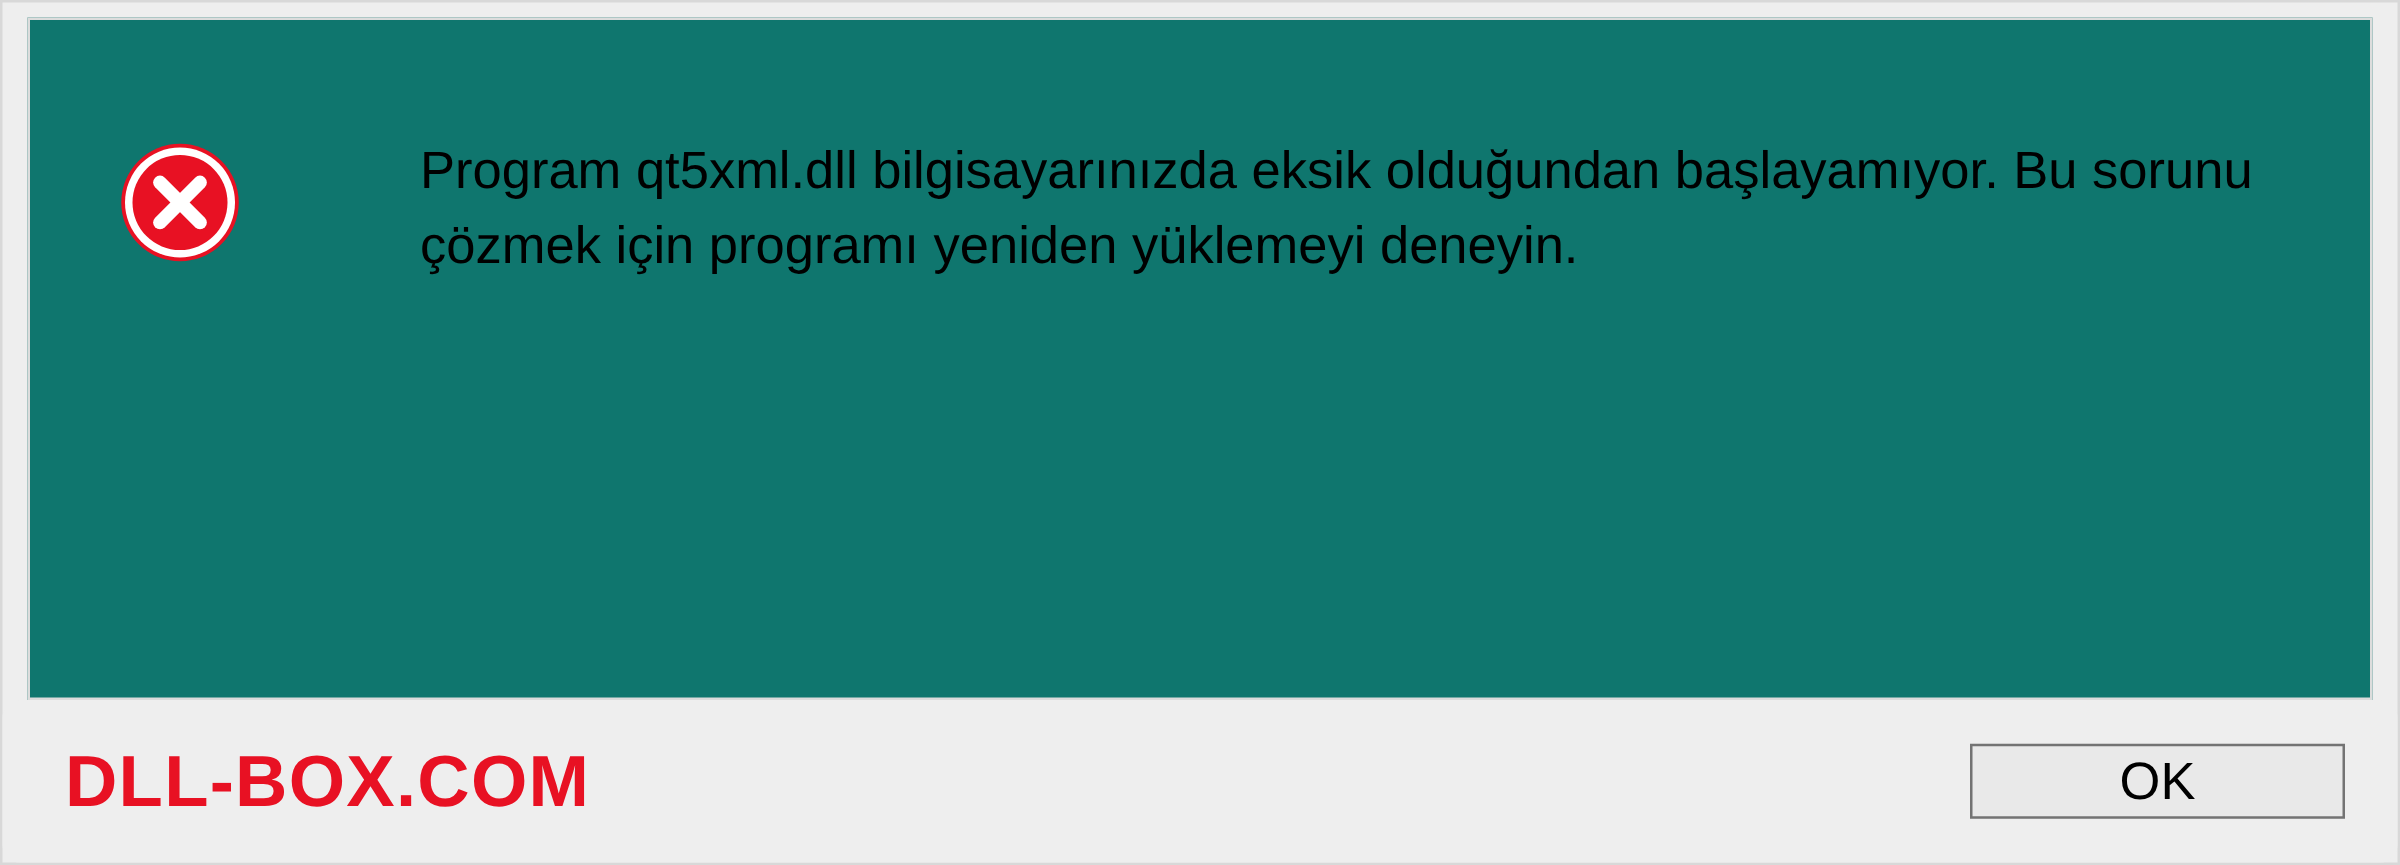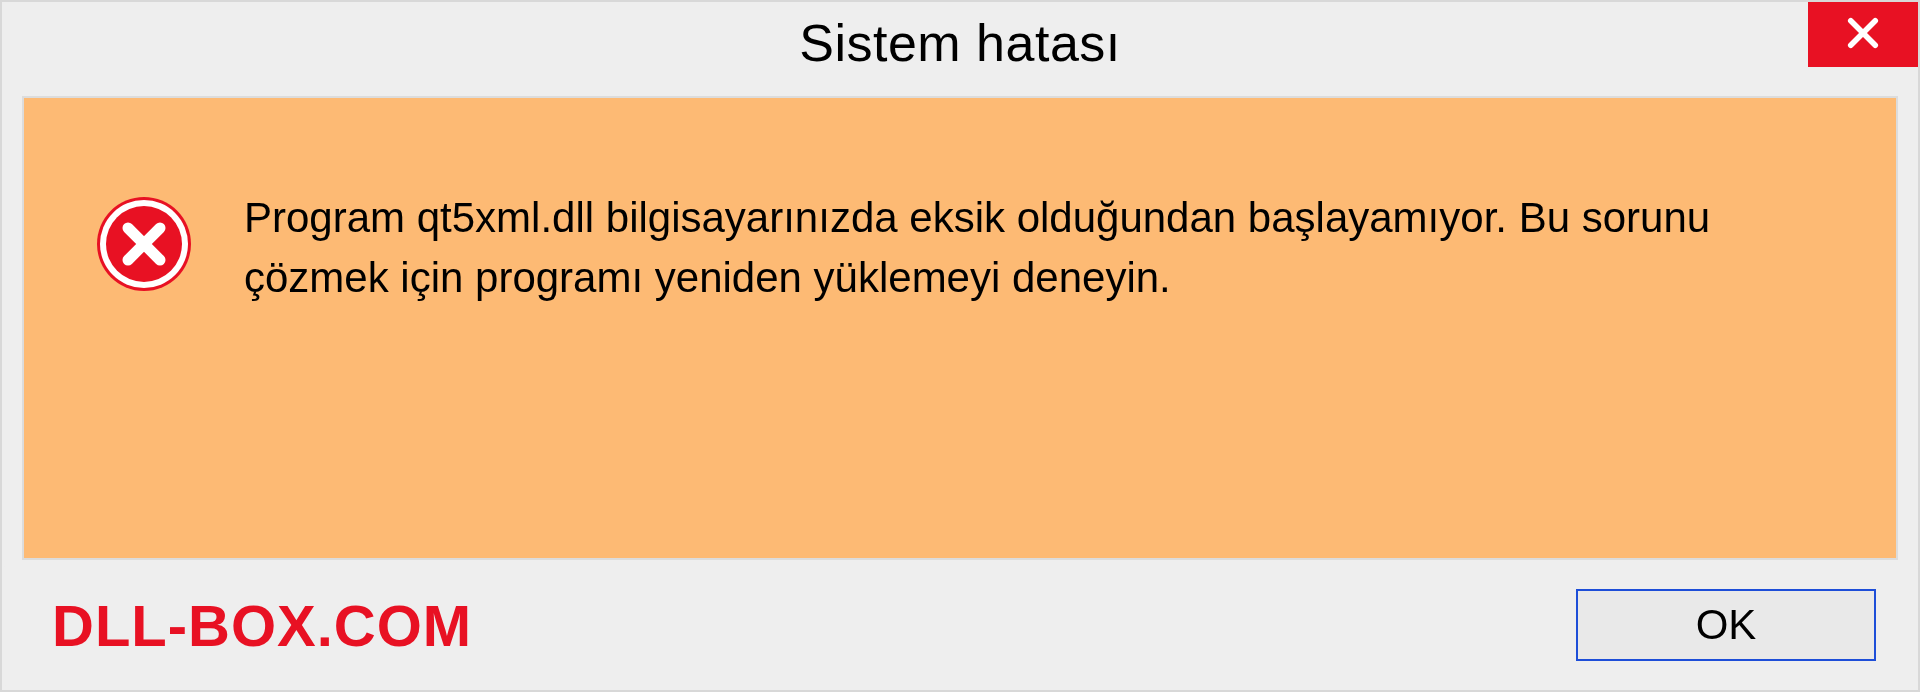--- a/index.html
+++ b/index.html
@@ -55,28 +55,29 @@
       cursor: pointer;
     }
     
     .close-button svg {
       width: 42px;
       height: 42px;
     }
     
     .content-panel {
       margin: 12px 20px 0 20px;
-      background: #fdba74;
+      background: #0f766e;
       border: 2px solid #dcdcdc;
       flex: 1;
       padding: 90px 60px 50px 70px;
       display: flex;
       align-items: flex-start;
-      gap: 50px;
+      gap: 78px;
       position: relative;
+      justify-content: space-between;
     }
     
     .error-icon-wrap {
       flex-shrink: 0;
       width: 100px;
       height: 100px;
       margin-top: 6px;
     }
     
     .error-icon-wrap svg {
@@ -105,48 +106,37 @@
     .watermark {
       font-size: 58px;
       font-weight: 800;
       color: #e81123;
       letter-spacing: 1px;
       font-family: Arial, sans-serif;
     }
     
     .ok-button {
       width: 300px;
-      height: 72px;
+      height: 60px;
       background: #e9e9e9;
-      border: 2px solid #1d4ed8;
+      border: 2px solid #737373;
       font-size: 42px;
       color: #000000;
       cursor: pointer;
       display: flex;
       align-items: center;
       justify-content: center;
       font-family: inherit;
     }
   </style>
 </head>
 <body>
 
 <div class="dialog-window">
 
-  <div class="titlebar">
-    <div class="titlebar-title">Sistem hatası</div>
-    <div class="close-button">
-      <span>
-        <svg viewBox="0 0 24 24" fill="none" stroke="#ffffff" stroke-width="3.2" stroke-linecap="round">
-          <line x1="5" y1="5" x2="19" y2="19"></line>
-          <line x1="19" y1="5" x2="5" y2="19"></line>
-        </svg>
-      </span>
-    </div>
-  </div>
 
   <div class="content-panel">
     <div class="error-icon-wrap">
       <svg viewBox="0 0 100 100">
         <circle cx="50" cy="50" r="47" fill="#e81123"></circle>
         <circle cx="50" cy="50" r="44" fill="#ffffff"></circle>
         <circle cx="50" cy="50" r="38" fill="#e81123"></circle>
         <line x1="34" y1="34" x2="66" y2="66" stroke="#ffffff" stroke-width="11" stroke-linecap="round"></line>
         <line x1="66" y1="34" x2="34" y2="66" stroke="#ffffff" stroke-width="11" stroke-linecap="round"></line>
       </svg>

